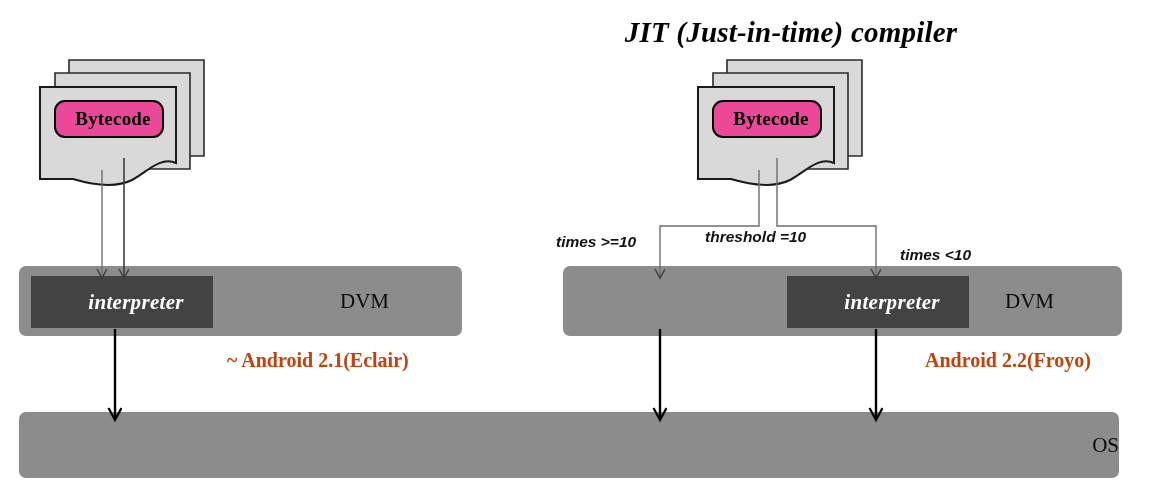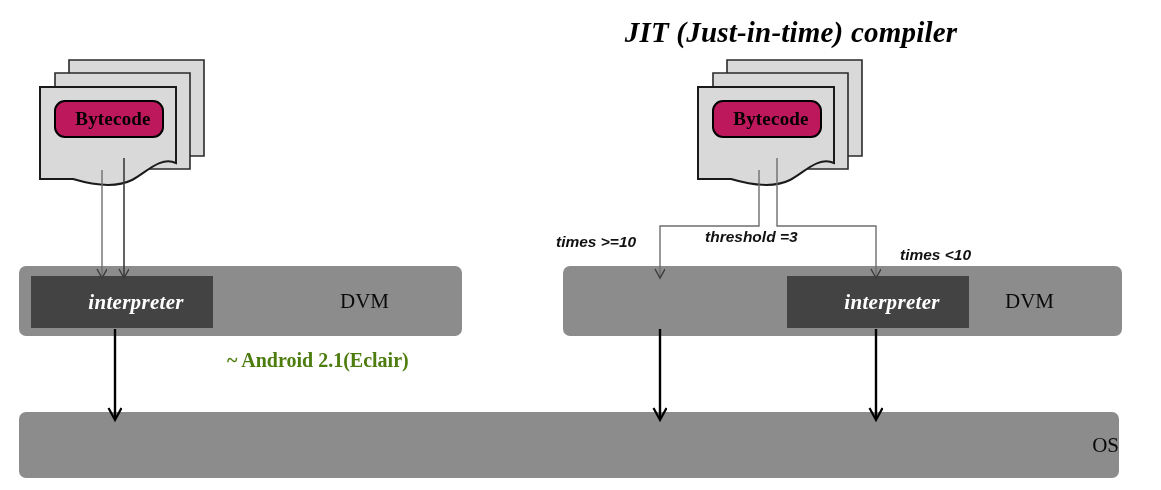--- a/index.html
+++ b/index.html
@@ -42,40 +42,40 @@
     box-sizing:border-box;
     padding-left:28px;
   }
   .engine.interp{background:#434343;}
   .engine.jit{background:#2b3243;}
 
   
   .version{
     position:absolute;
     font-family:"Liberation Serif",serif;
-    font-weight:bold; color:#4d7c0f;
+    font-weight:bold; color:#c2410c;
     font-size:20px; white-space:nowrap;
   }
 
   
   .branch-label{
     position:absolute;
     font-family:"Liberation Sans",sans-serif;
     font-weight:bold; font-style:italic;
     font-size:15.5px; color:#111;
     white-space:nowrap;
   }
 
   
   .docstack{position:absolute;width:180px;height:130px;}
   .docstack svg{display:block;overflow:visible;}
   .doc-label{
     position:absolute;
     box-sizing:border-box;
-    background:#be185d;
+    background:#ec4899;
     border:2px solid #000;
     border-radius:11px;
     display:flex;align-items:center;justify-content:center;
     font-family:"Liberation Serif",serif;
     font-weight:bold;font-size:19px;color:#000;
     letter-spacing:.2px;
     padding-left:8px;
   }
 
   
@@ -109,33 +109,34 @@
       <path d="M27,17 L162,17 L162,113 L27,113 Z" fill="#d9d9d9" stroke="#2a2a2a" stroke-width="1.6"></path>
       <path d="M12,31 L148,31 L148,107
                C132,100 118,117 104,124
                C86,133 62,128 45,123
                L12,123 Z" fill="#d9d9d9" stroke="#1a1a1a" stroke-width="2"></path>
     </svg>
     <div class="doc-label" style="left:26px; top:44px; width:110px; height:38px;">Bytecode</div>
   </div>
 
   <div class="branch-label" style="left:556px; top:233px;">times &gt;=10</div>
-  <div class="branch-label" style="left:705px; top:228px;">threshold =3</div>
+  <div class="branch-label" style="left:705px; top:228px;">threshold =10</div>
   <div class="branch-label" style="left:900px; top:246px;">times &lt;10</div>
 
   <div class="abs bar" style="left:19px; top:266px; width:443px; height:70px;">
     <div class="engine interp" style="left:12px; top:10px; width:182px; height:52px;">interpreter</div>
     <div class="bar-label" style="left:321px; top:23px;">DVM</div>
   </div>
   <div class="version" style="left:227px; top:349px;">~ Android 2.1(Eclair)</div>
 
   <div class="abs bar" style="left:563px; top:266px; width:559px; height:70px;">
     <div class="engine interp" style="left:224px; top:10px; width:182px; height:52px;">interpreter</div>
     <div class="bar-label" style="left:442px; top:23px;">DVM</div>
   </div>
+  <div class="version" style="left:925px; top:349px;">Android 2.2(Froyo)</div>
 
   <div class="abs bar" style="left:19px; top:412px; width:1100px; height:66px;">
     <div class="bar-label" style="left:0px; top:21px; width:1100px; text-align:right;">OS</div>
   </div>
 
   <svg id="wires" viewBox="0 0 1161 490">
     <defs>
       <marker id="ahThin" markerWidth="12" markerHeight="12" refX="9" refY="5" orient="auto" markerUnits="userSpaceOnUse">
         <path d="M1,0 L10,5 L1,10" fill="none" stroke="#3b3b3b" stroke-width="1.4"></path>
       </marker>

